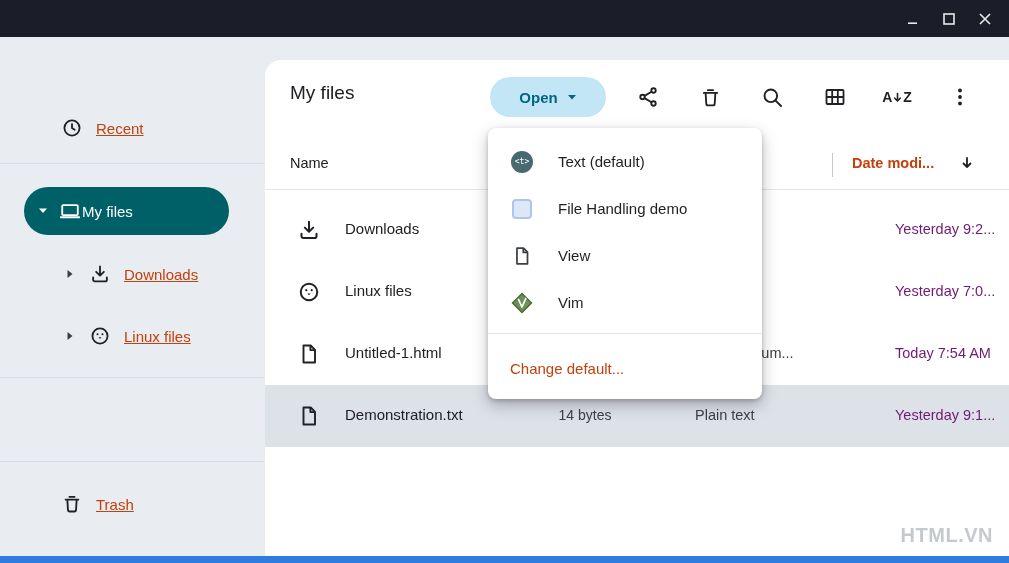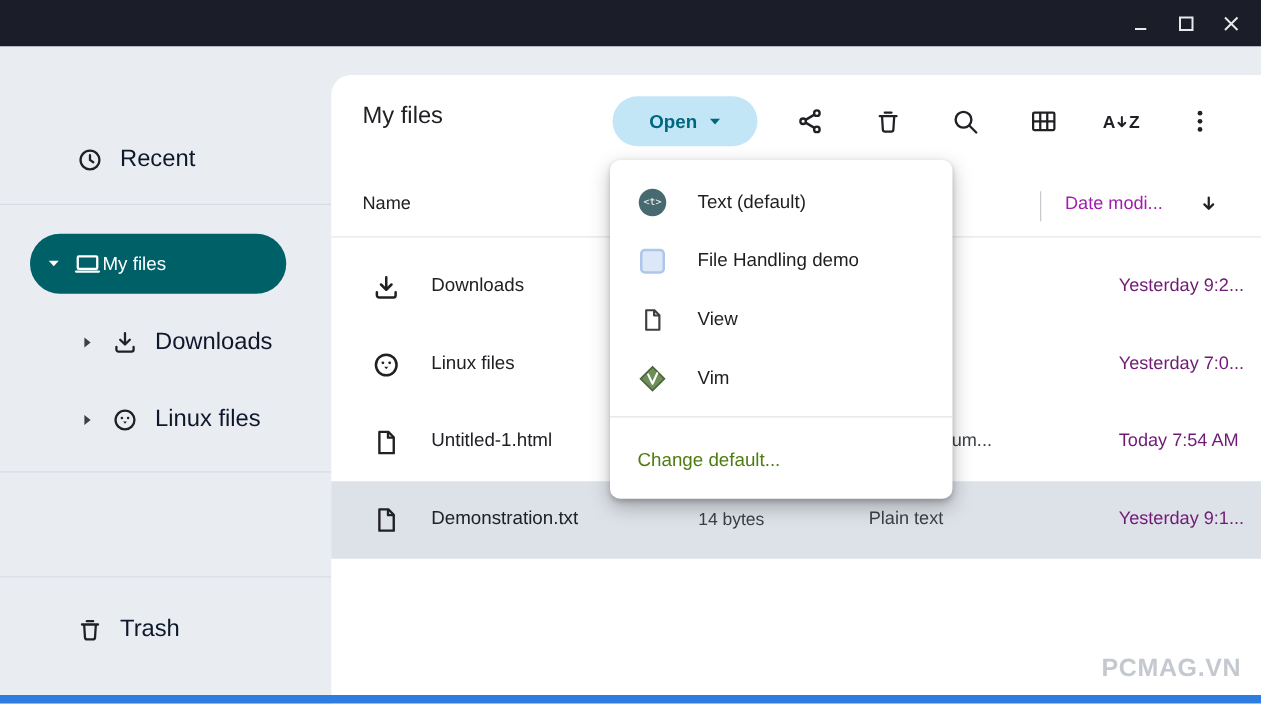--- a/index.html
+++ b/index.html
@@ -7,21 +7,21 @@
   body { font-family:"Liberation Sans", sans-serif; }
   .screen { position:relative; width:1009px; height:563px; background:#e9edf2; overflow:hidden; }
 
   
   .titlebar { position:absolute; left:0; top:0; width:100%; height:37px; background:#1b1d28;
               display:flex; justify-content:flex-end; align-items:center; padding-right:6px; }
   .win-btn { width:36px; height:37px; display:flex; align-items:center; justify-content:center; color:#e8eaed; }
 
   
   .sidebar { position:absolute; left:0; top:37px; width:265px; bottom:0; }
-  .si { position:absolute; display:flex; align-items:center; font-size:19px; font-weight:500; color:#0f172a; height:42px; }
+  .si { position:absolute; display:flex; align-items:center; font-size:15px; font-weight:500; color:#c2410c; height:42px;text-decoration:underline; }
   .si .caret { width:16px; display:flex; justify-content:center; }
   .sidebar .divider { position:absolute; left:0; width:265px; height:1px; background:#d9dde3; }
   .icon24 { width:24px; height:24px; display:inline-flex; align-items:center; justify-content:center; }
   .pill { position:absolute; left:24px; top:150px; width:205px; height:48px; border-radius:24px;
           background:#006068; color:#fff; display:flex; align-items:center; padding-left:14px; font-size:15px; font-weight:500; }
   .pill .gap { width:10px; }
   .si-recent   { left:60px; top:70px;  }
   .si-downloads{ left:62px; top:216px; }
   .si-linux    { left:62px; top:278px; }
   .si-drive    { left:34px; top:362px; }
@@ -38,39 +38,39 @@
   .tool-btn { position:absolute; top:17px; width:40px; height:40px; display:flex; align-items:center; justify-content:center;
               background:none; border:none; color:#202124; }
   .tb-share  { left:363px; } .tb-trash { left:425px; } .tb-search { left:487px; }
   .tb-grid   { left:550px; } .tb-sort  { left:612px; } .tb-more   { left:675px; }
   .sortletters { display:flex; align-items:flex-end; font-size:14px; font-weight:700; color:#202124; }
   .sortletters svg { margin:0 1px 1px 1px; }
 
   .thead { position:absolute; left:0; right:0; top:80px; height:50px; border-bottom:1px solid #e4e6ea; }
   .th-name { position:absolute; left:25px; top:15px; font-size:14.5px; font-weight:500; color:#202124; }
   .col-sep { position:absolute; left:567px; top:13px; width:1px; height:24px; background:#c6cacf; }
-  .th-date { position:absolute; left:587px; top:15px; font-size:14.5px; font-weight:400; color:#a21caf; }
+  .th-date { position:absolute; left:587px; top:15px; font-size:14.5px; font-weight:700; color:#c2410c; }
   .th-date-arrow { position:absolute; left:694px; top:15px; color:#202124; }
 
   .frow { position:absolute; left:0; right:0; height:62px; }
   .frow.selected { background:#dde1e8; }
   .r0 { top:139px; } .r1 { top:201px; } .r2 { top:263px; } .r3 { top:325px; }
   .frow .ficon { position:absolute; left:32px; top:19px; color:#202124; }
   .frow .fname { position:absolute; left:80px; top:21px; font-size:15px; color:#202124; }
   .frow .fsize { position:absolute; left:268px; top:22px; width:104px; text-align:center; font-size:14px; color:#3c4043; }
   .frow .ftype { position:absolute; left:430px; top:22px; width:140px; font-size:14.5px; color:#3c4043; white-space:nowrap; }
   .frow .fdate { position:absolute; left:585px; top:22px; width:150px; font-size:14.5px; color:#701a75; white-space:nowrap;margin-left:45px; }
 
   
   .menu { position:absolute; left:488px; top:128px; width:274px; background:#fff; border-radius:8px;
           box-shadow:0 2px 4px rgba(0,0,0,.18), 0 6px 16px rgba(0,0,0,.26); padding:10px 0 4px 0; z-index:30; }
   .mi { height:47px; display:flex; align-items:center; padding-left:22px; font-size:15px; color:#1f1f1f; }
   .mi .mic { width:24px; height:24px; margin-right:24px; display:flex; align-items:center; justify-content:center; }
   .menu .mdivider { height:1px; background:#e2e4e8; margin:7px 0; }
-  .mi-footer { height:54px; display:flex; align-items:center; padding-left:22px; font-size:15px; color:#4d7c0f; }
+  .mi-footer { height:54px; display:flex; align-items:center; padding-left:22px; font-size:15px; color:#c2410c; }
   .badge-circle { width:22px; height:22px; border-radius:50%; background:#476a70; color:#fff;
                   font-family:"DejaVu Sans Mono", monospace; font-size:8px; display:flex; align-items:center; justify-content:center; }
   .fh-square { width:20px; height:20px; border-radius:4px; background:#dce7f8; border:2px solid #aec6ea; }
 
   
   .watermark { position:absolute; right:16px; bottom:16px; font-size:20px; font-weight:700;
                letter-spacing:.5px; color:rgba(148,157,168,.55); z-index:40; }
   .bottom-strip { position:absolute; left:0; right:0; bottom:0; height:7px; background:#2f7ce0; z-index:50; }
   svg { display:block; }
 </style>
@@ -332,15 +332,15 @@
           </svg>
       </span>
       <span>Vim</span>
     </div>
 
     <div class="mdivider"></div>
 
     <div class="mi-footer">Change default...</div>
   </div>
 
-  <div class="watermark">PCMAG.VN</div>
+  <div class="watermark">HTML.VN</div>
   <div class="bottom-strip"></div>
 </div>
 
 </body></html>

